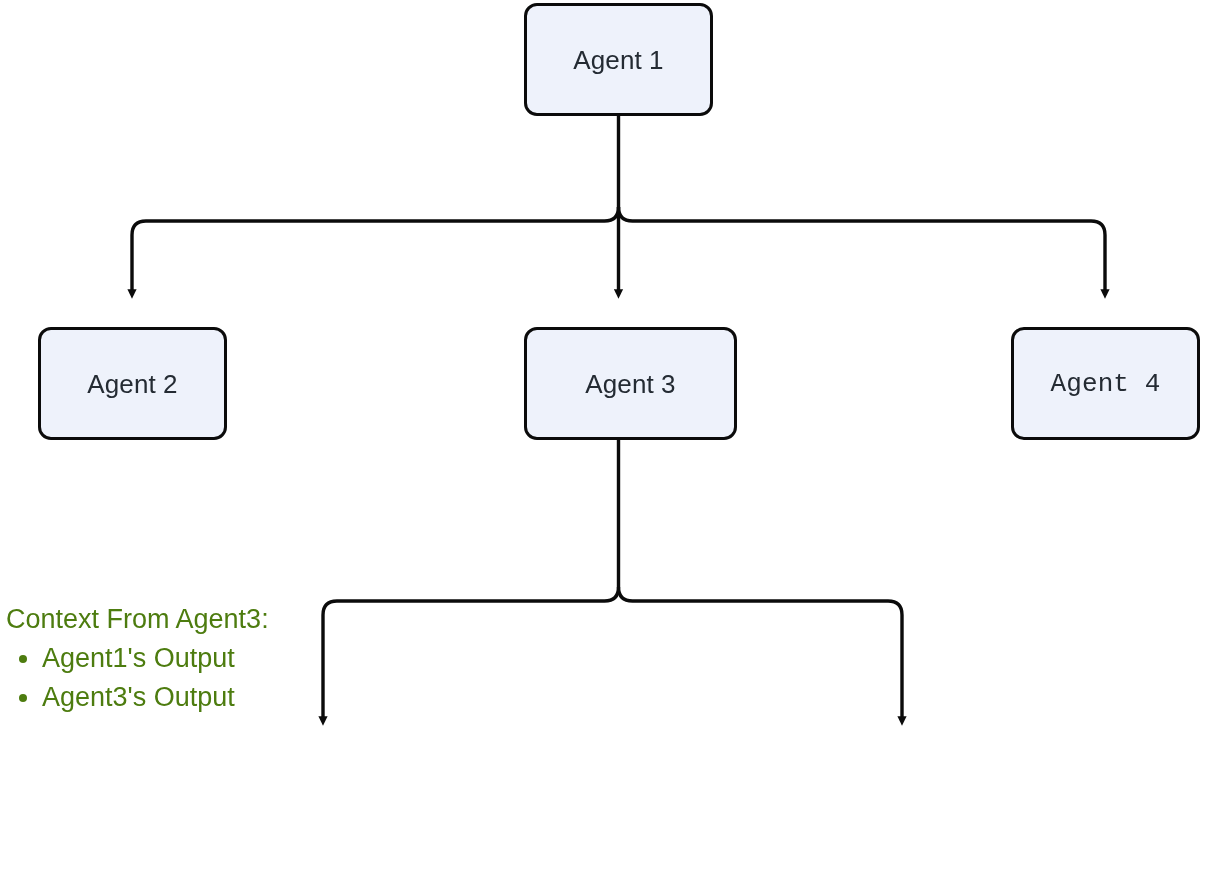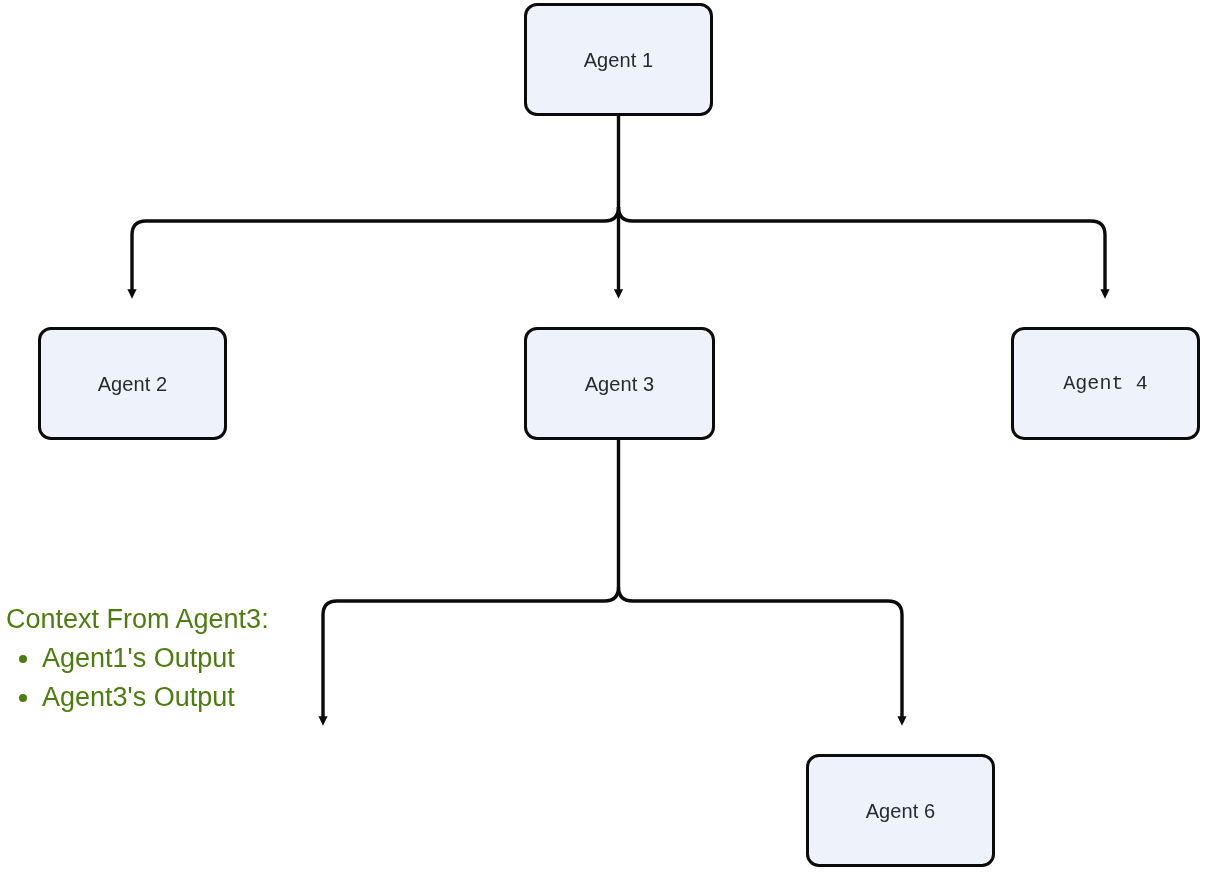--- a/index.html
+++ b/index.html
@@ -29,21 +29,21 @@
   .node {
     position: absolute;
     box-sizing: border-box;
     background: #eef2fb;
     border: 3px solid #0b0b0b;
     border-radius: 13px;
     display: flex;
     align-items: center;
     justify-content: center;
     color: #242b33;
-    font-size: 20px;
+    font-size: 26px;
     font-family: "Liberation Sans", sans-serif;
     letter-spacing: 0.1px;
     line-height: 1;
     z-index: 2;
   }
   .note {
     position: absolute;
     color: #4d7c0f;
     font-size: 27px;
     font-family: "Liberation Sans", sans-serif;
@@ -97,32 +97,29 @@
   </svg>
 
   <div class="node" style="left:524px; top:3px; width:189px; height:113px;">
     <span>Agent 1</span>
   </div>
 
   <div class="node" style="left:38px; top:327px; width:189px; height:113px;">
     <span>Agent 2</span>
   </div>
 
-  <div class="node" style="left:524px; top:327px; width:191px; height:113px;">
+  <div class="node" style="left:524px; top:327px; width:213px; height:113px;">
     <span>Agent 3</span>
   </div>
 
   <div class="node" style="left:1011px; top:327px; width:189px; height:113px;font-family:Liberation Mono, monospace;">
     <span>Agent 4</span>
   </div>
 
 
-  <div class="node" style="left:806px; top:754px; width:189px; height:113px;">
-    <span>Agent 6</span>
-  </div>
 
   <div class="note" style="left:6px; top:600px;">
     <p class="note-title">Context From Agent3:</p>
     <ul class="note-list">
       <li>Agent1's Output</li>
       <li>Agent3's Output</li>
     </ul>
   </div>
 
 </div>

